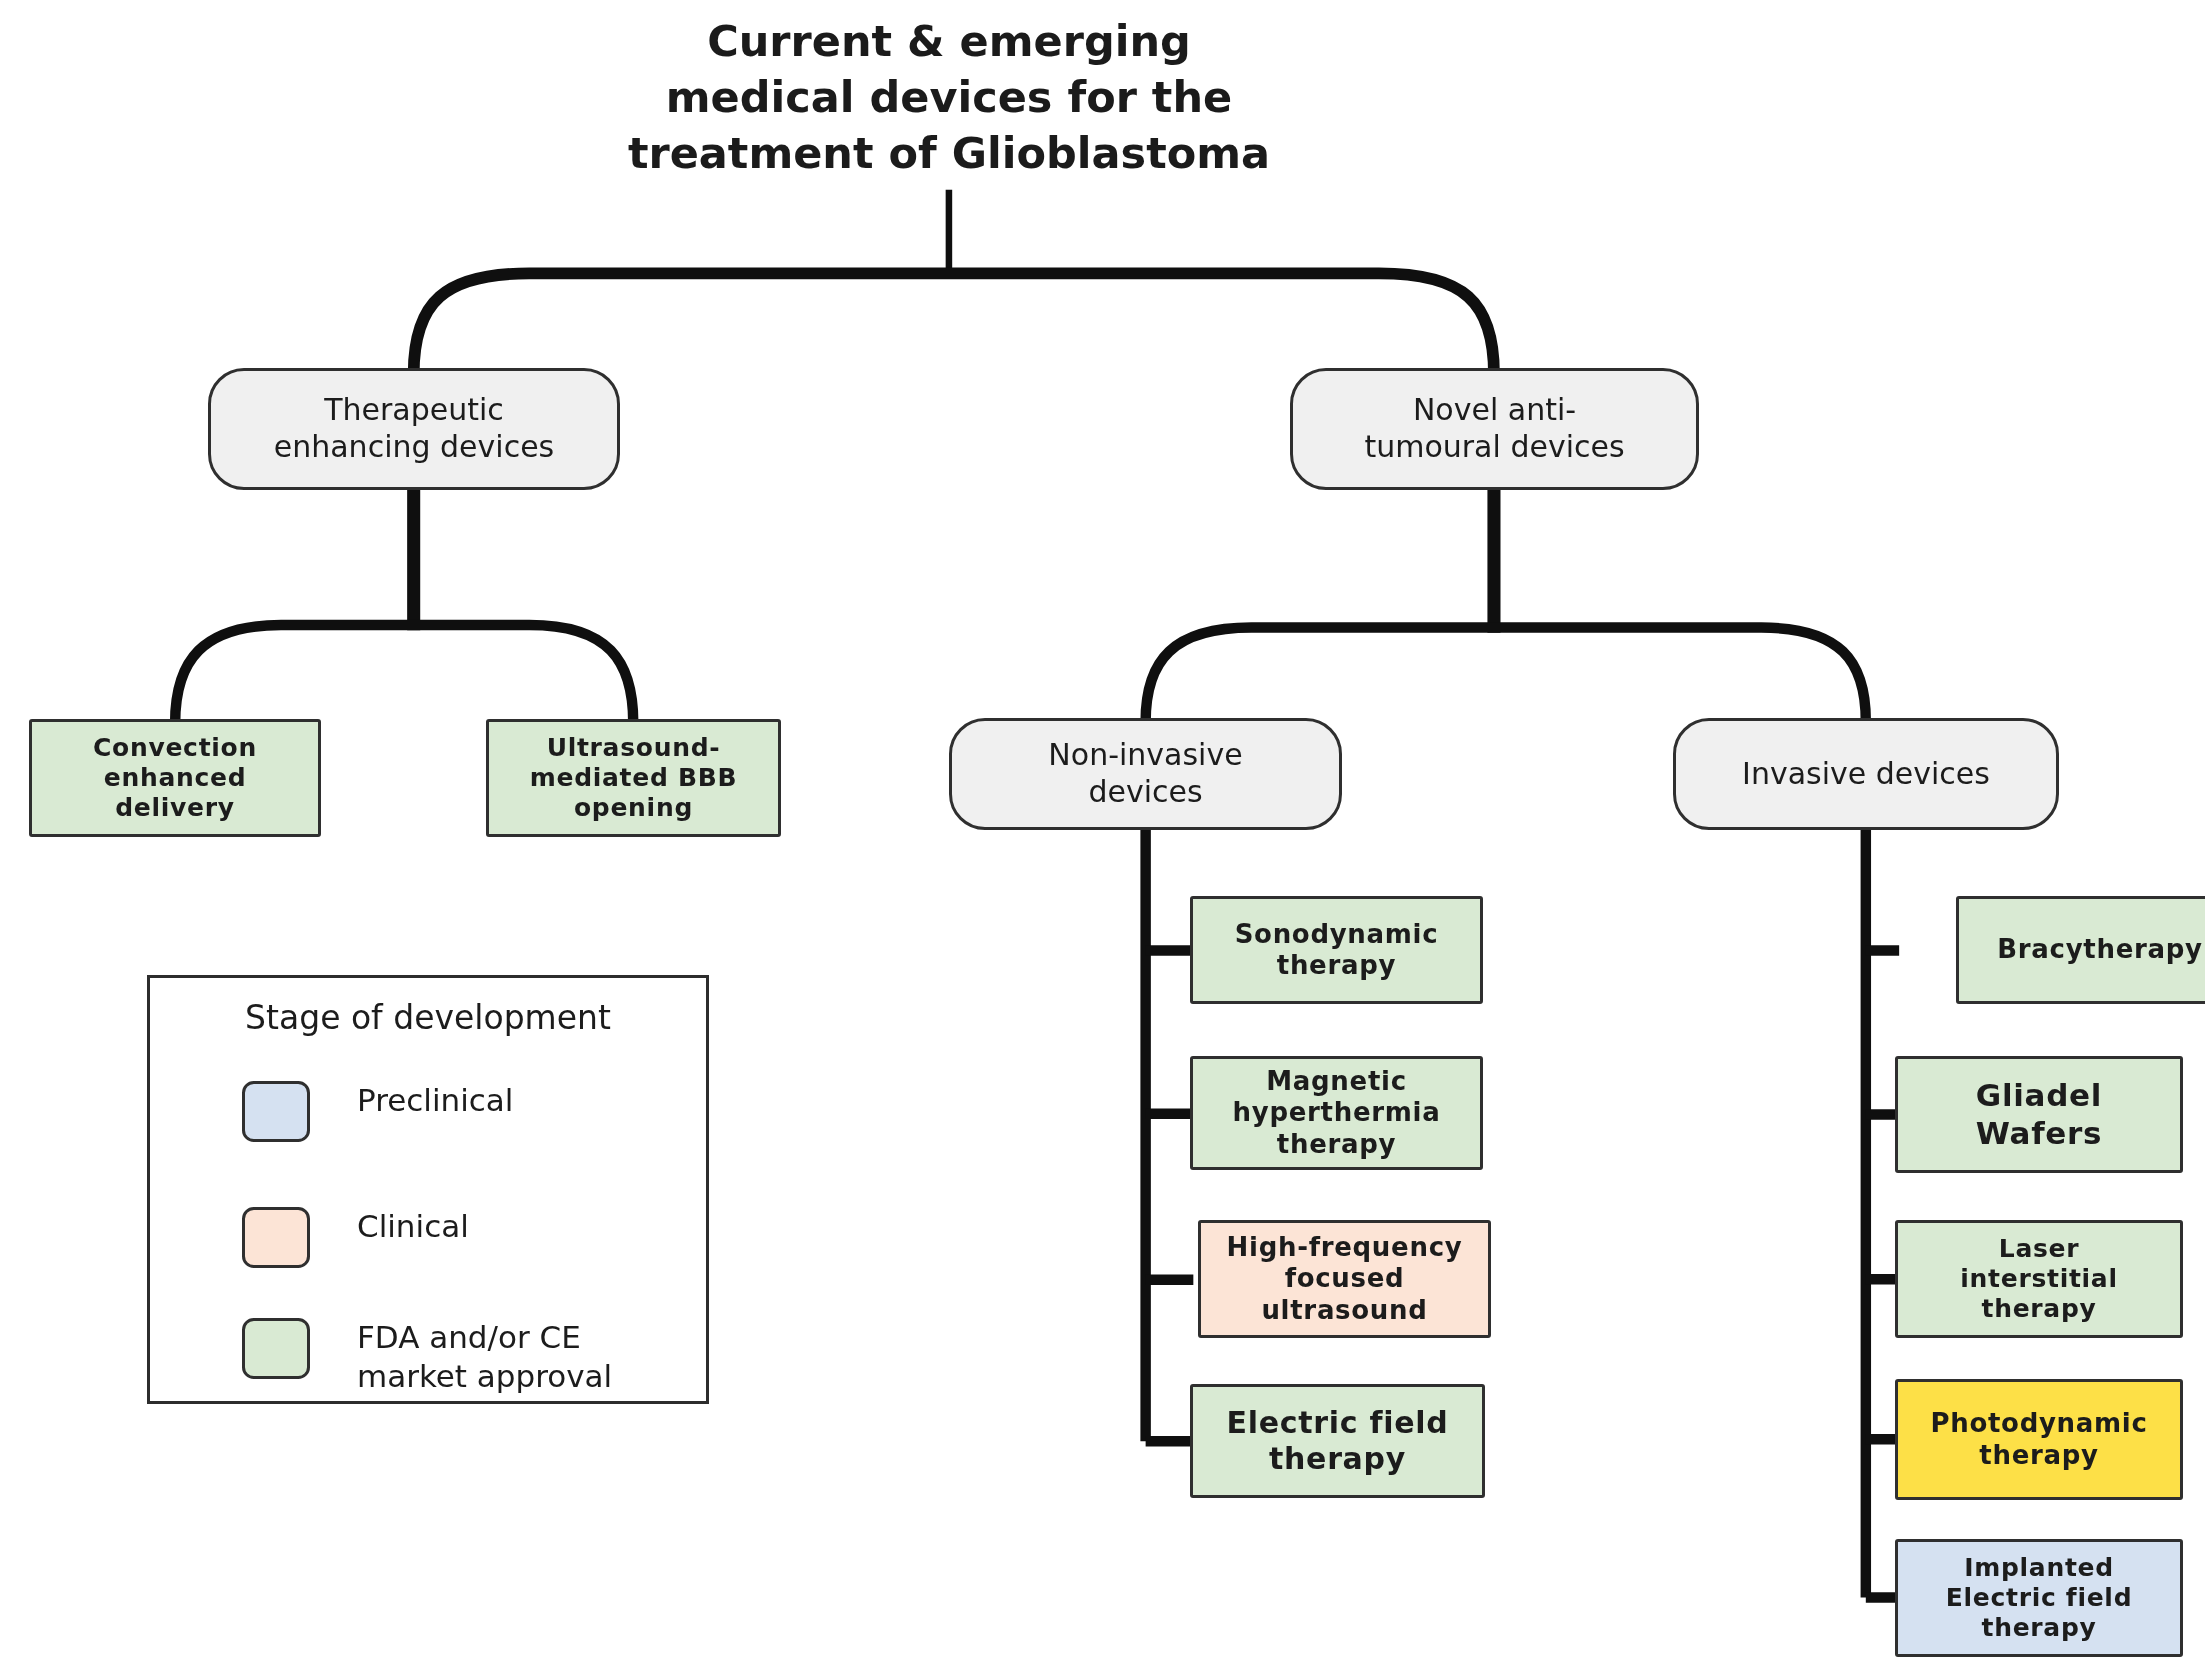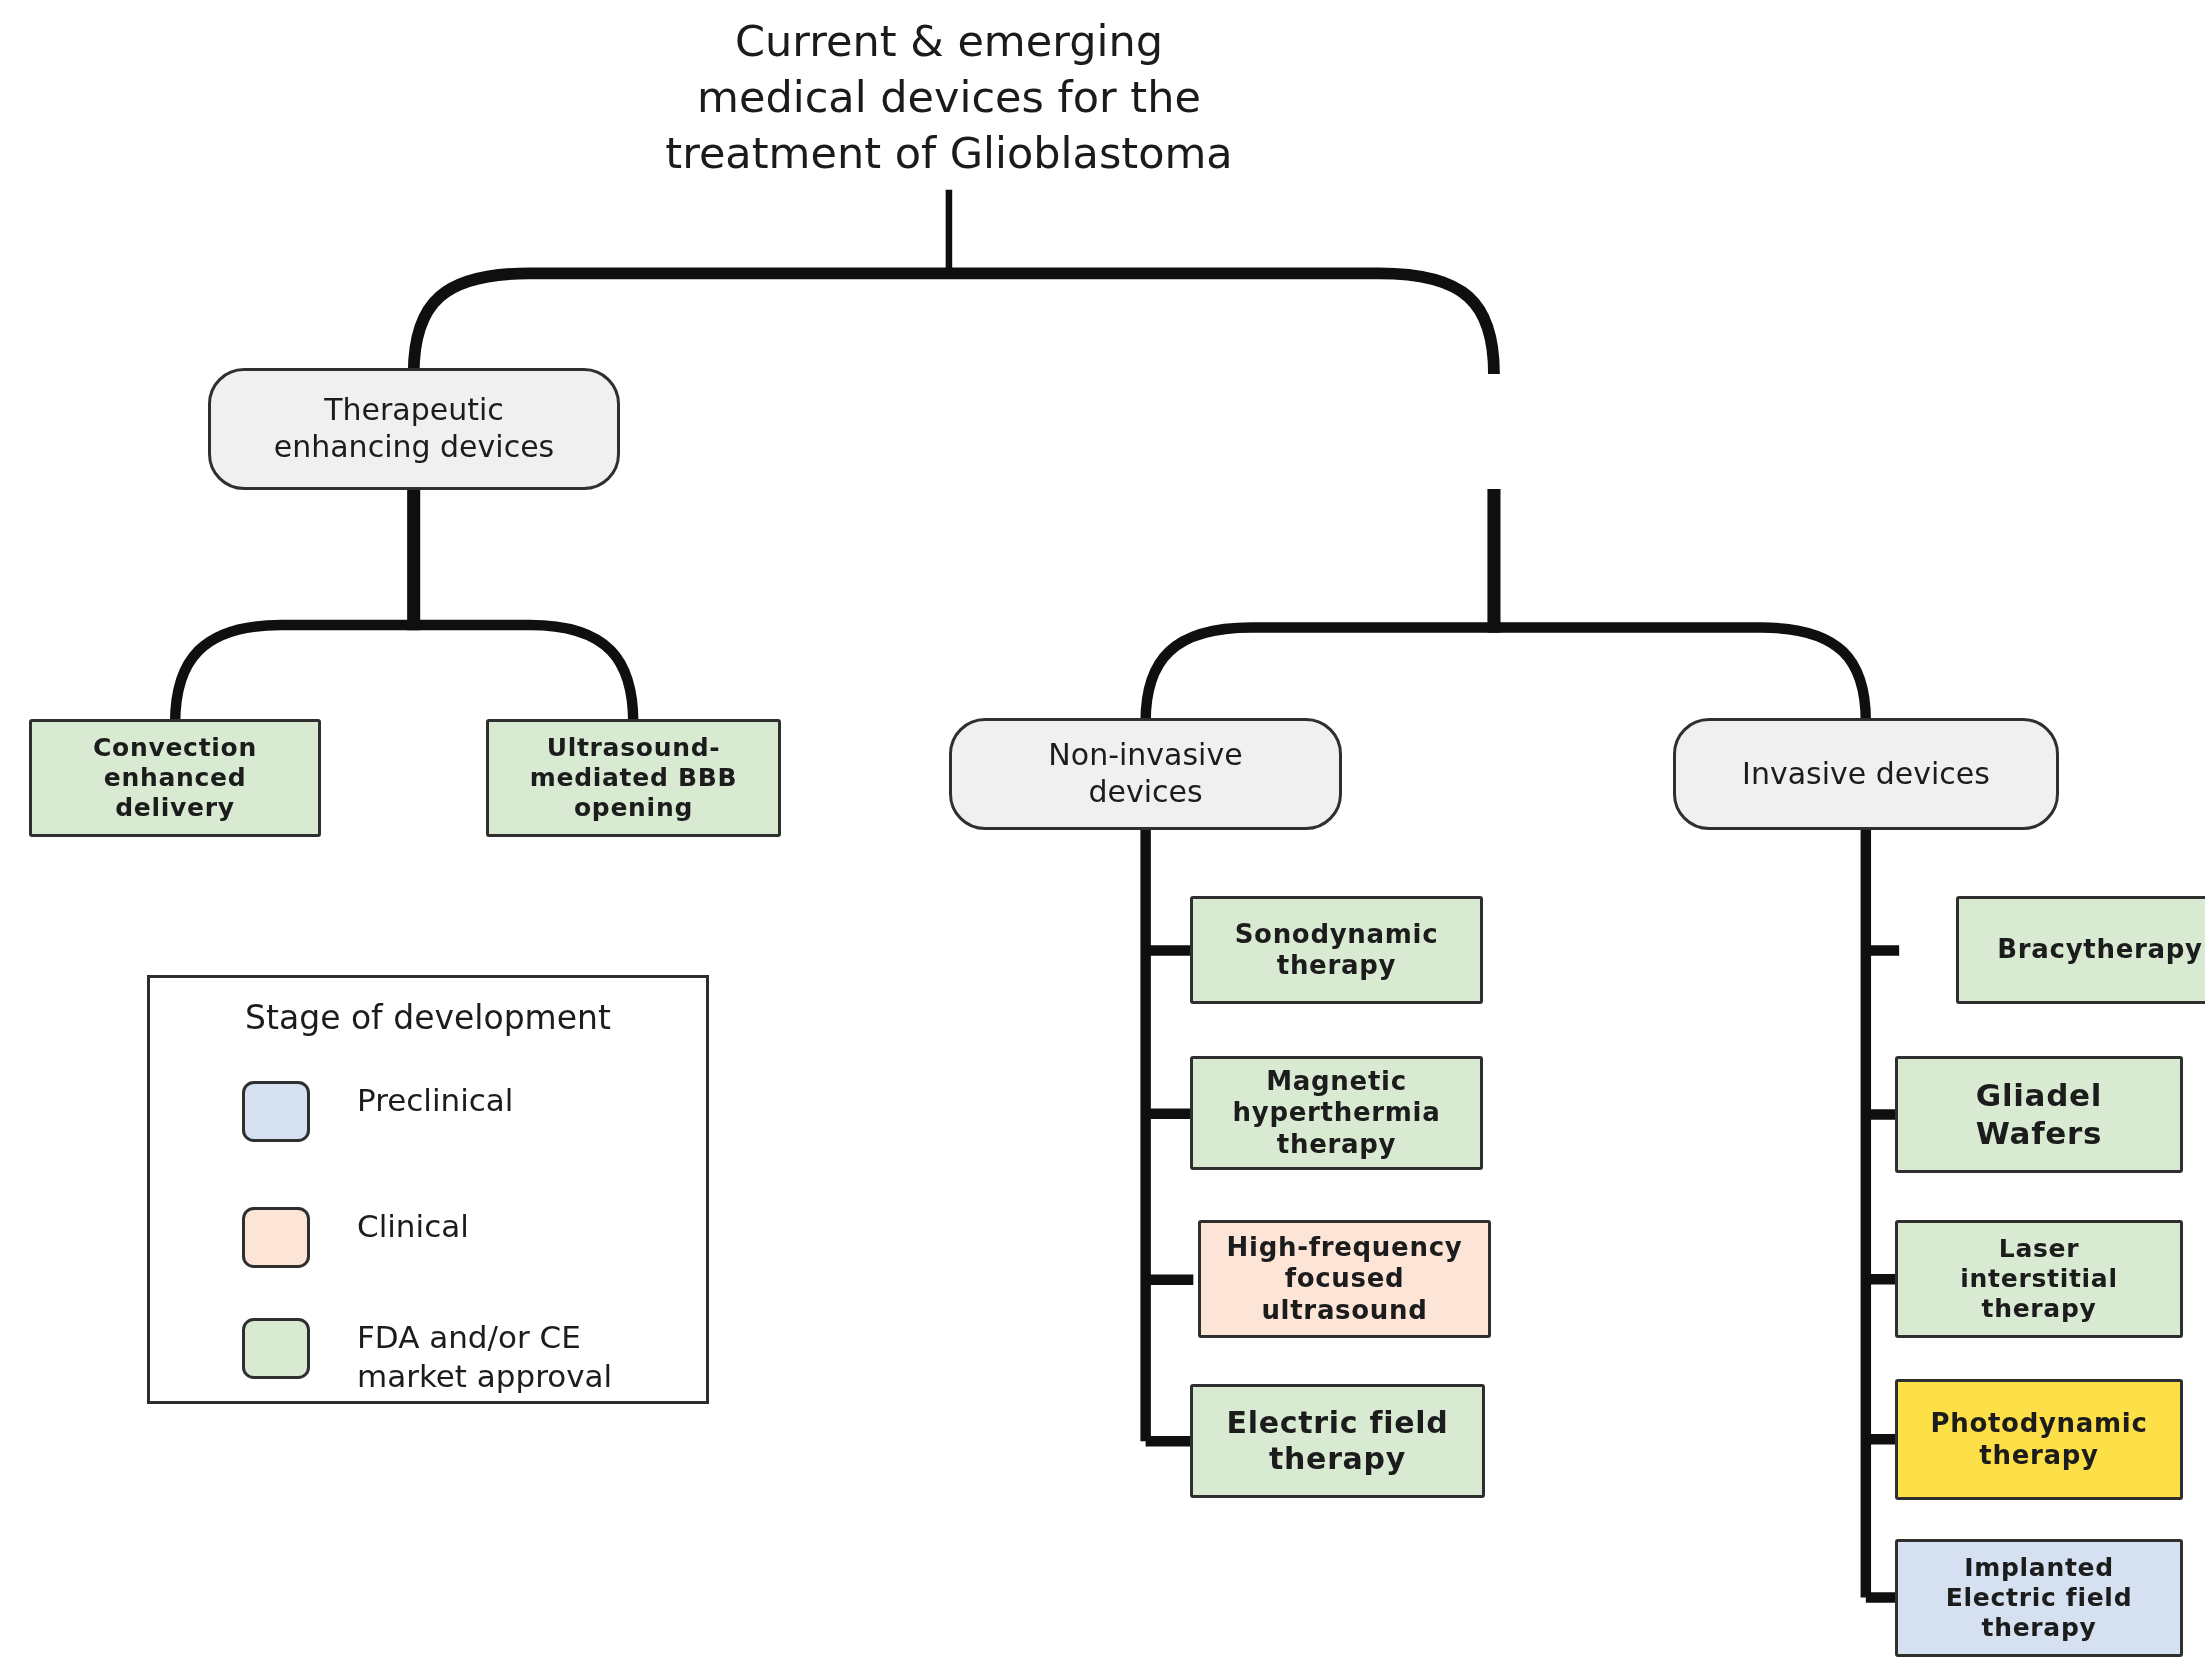--- a/index.html
+++ b/index.html
@@ -5,21 +5,21 @@
   html, body { margin:0; padding:0; background:#ffffff; }
   #canvas {
     position:relative;
     width:2205px; height:1663px;
     background:#ffffff;
     font-family:"DejaVu Sans","Liberation Sans",sans-serif;
     overflow:hidden;
   }
   #page-title {
     position:absolute; left:573px; top:14.4px; width:752px;
-    font-size:43px; font-weight:400; line-height:1.3;
+    font-size:43px; font-weight:700; line-height:1.3;
     text-align:center; white-space:pre-line; color:#1b1b1b;
   }
   #connectors { position:absolute; left:0; top:0; }
   #connectors path { fill:none; stroke:#0f0f0f; }
   .node {
     position:absolute; box-sizing:border-box;
     border:3.9px solid #2f2f2f;
     display:flex; align-items:center; justify-content:center;
     text-align:center; white-space:pre-line; color:#1c1c1c;
   }
@@ -77,20 +77,22 @@
     <path d="M2855 1454 L2906 1454" stroke-width="16"></path>
     <path d="M2855 1705 L2906 1705" stroke-width="16"></path>
     <path d="M2855 1957 L2906 1957" stroke-width="16"></path>
     <path d="M2855 2202 L2906 2202" stroke-width="16"></path>
     <path d="M2855 2444 L2906 2444" stroke-width="16"></path>
   </svg>
 
   <div class="node cat" style="left: 208px; top: 368px; width: 412px; height: 122px; background-color: rgb(240, 240, 240);">Therapeutic
 enhancing devices</div>
 
+  <div class="node cat" style="left: 1290px; top: 368px; width: 409px; height: 122px; background-color: rgb(240, 240, 240);">Novel anti-
+tumoural devices</div>
 
   <div class="node cat" style="left: 949px; top: 718px; width: 393px; height: 112px; background-color: rgb(240, 240, 240);">Non-invasive
 devices</div>
 
   <div class="node cat" style="left: 1673px; top: 718px; width: 386px; height: 112px; background-color: rgb(240, 240, 240);">Invasive devices</div>
 
   <div class="node leaf" style="left: 29px; top: 719px; width: 292px; height: 118px; font-size: 25px; background-color: rgb(217, 234, 211);">Convection
 enhanced
 delivery</div>
 

